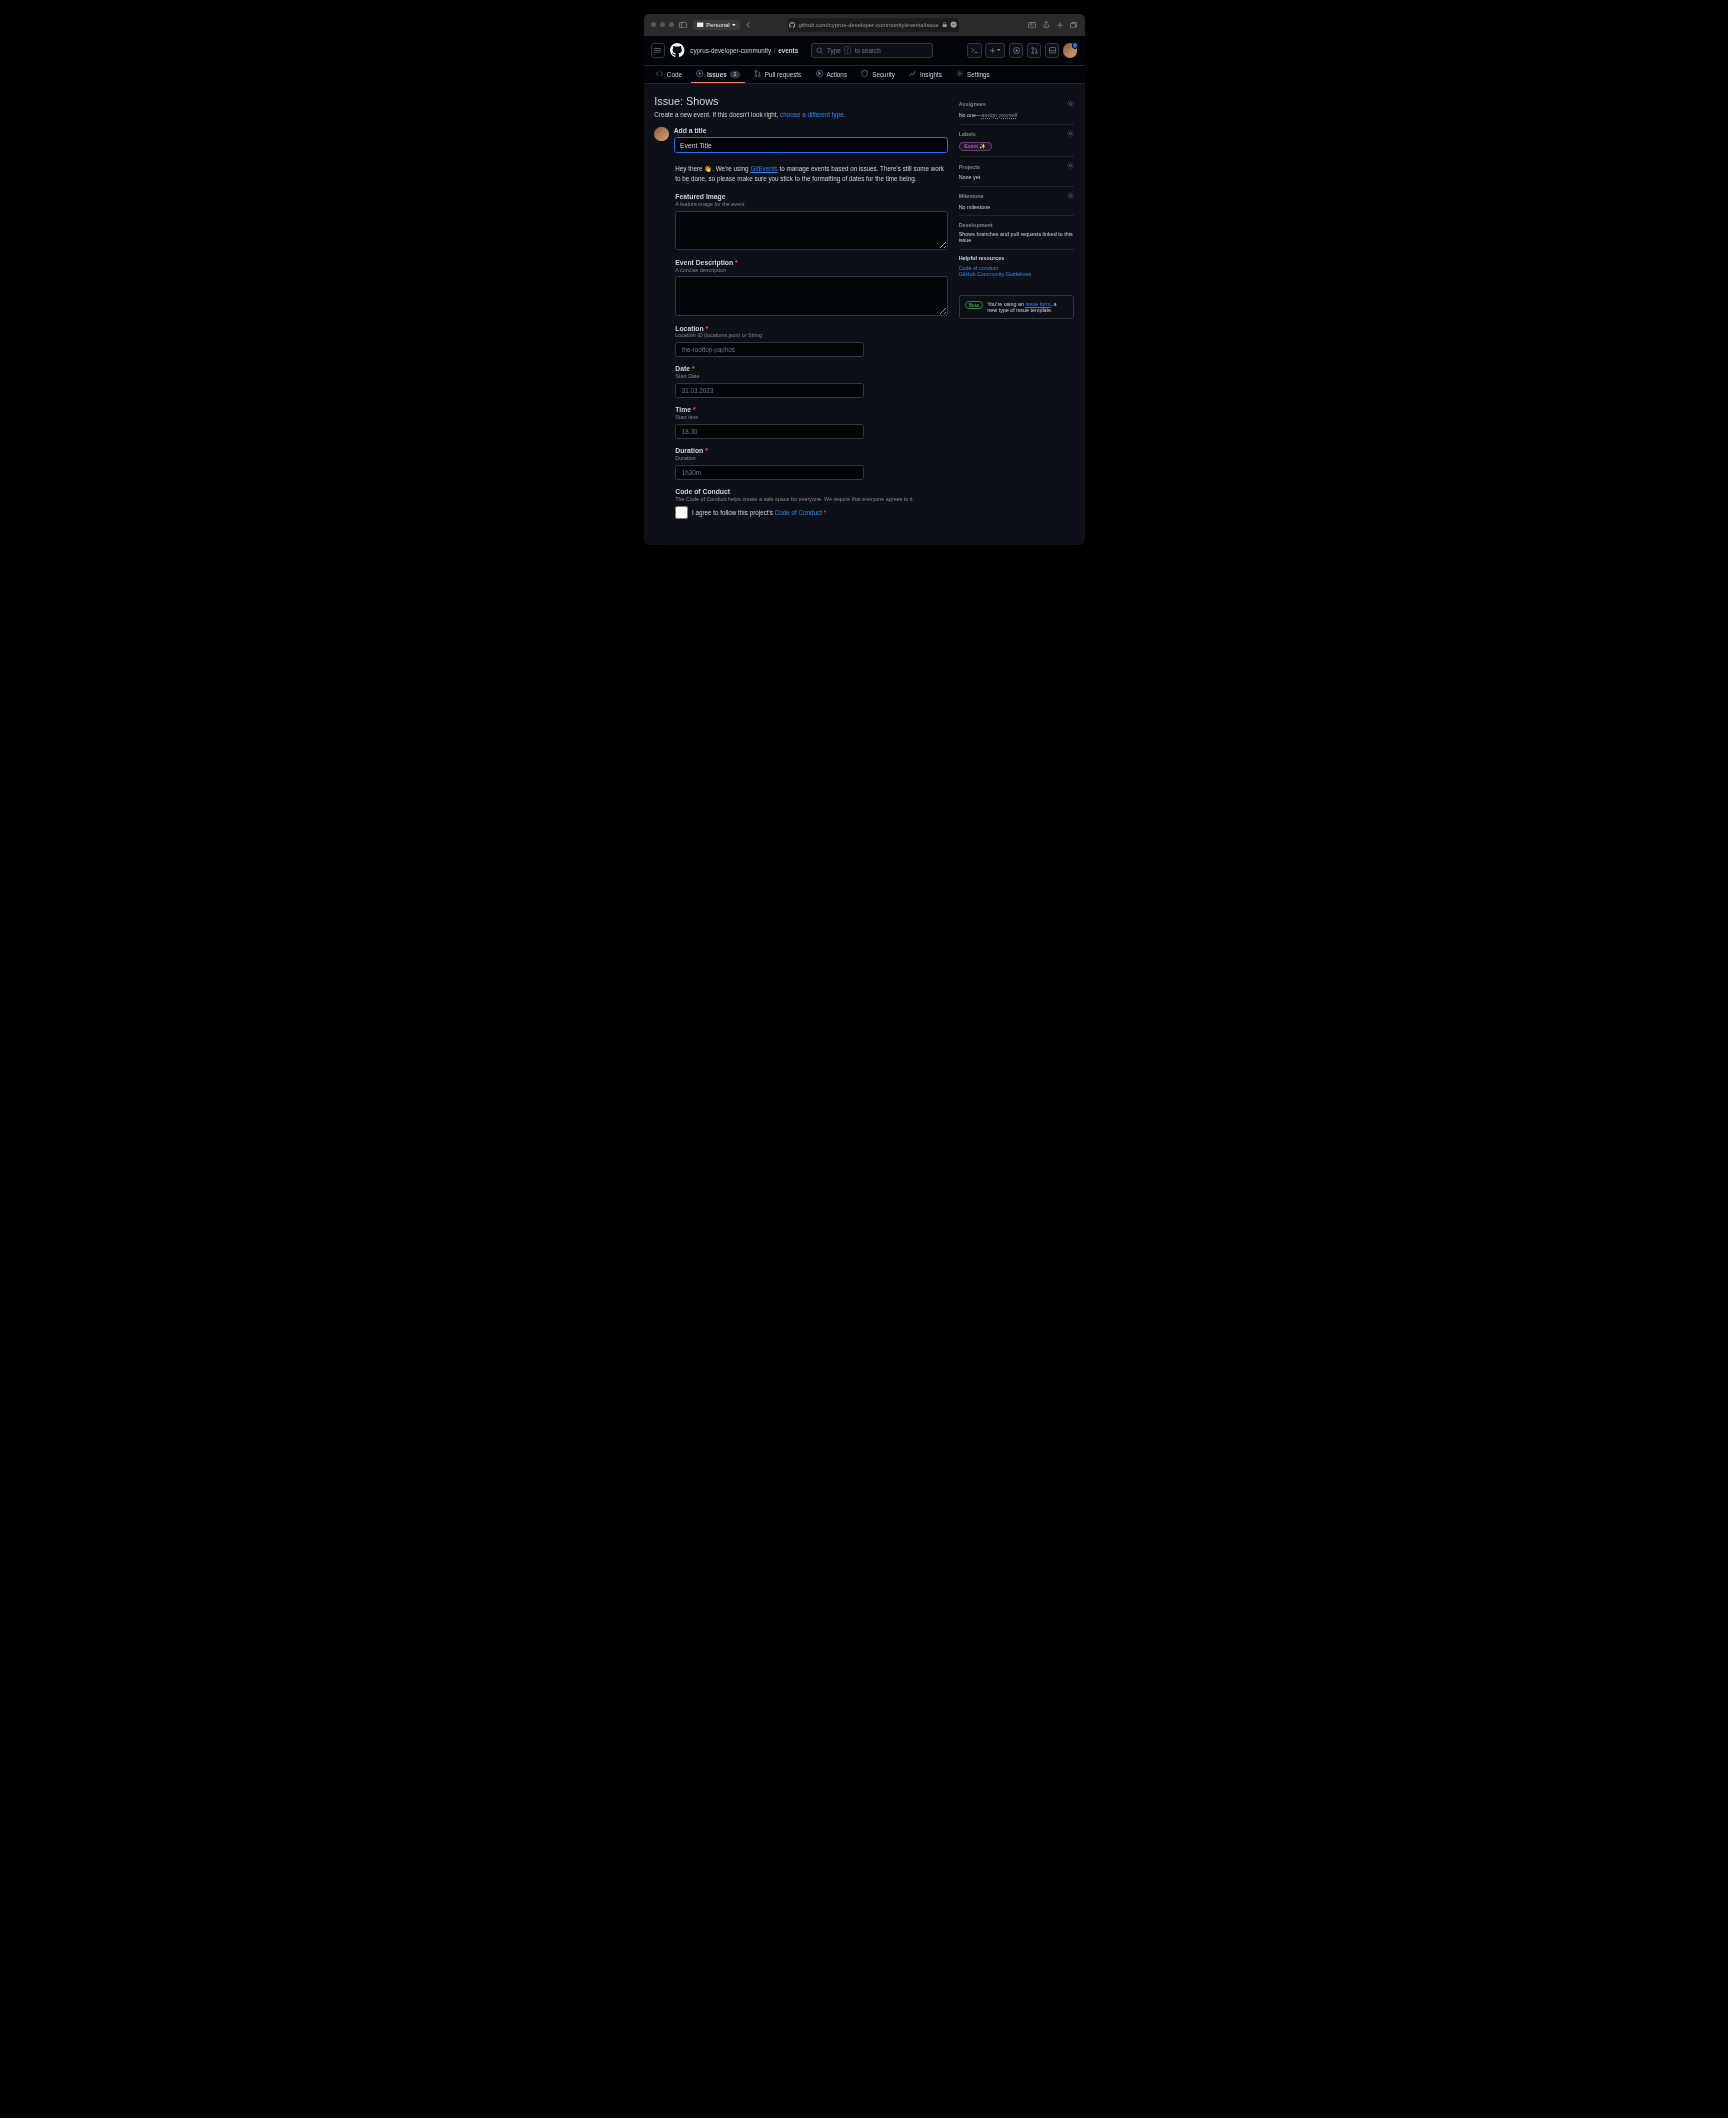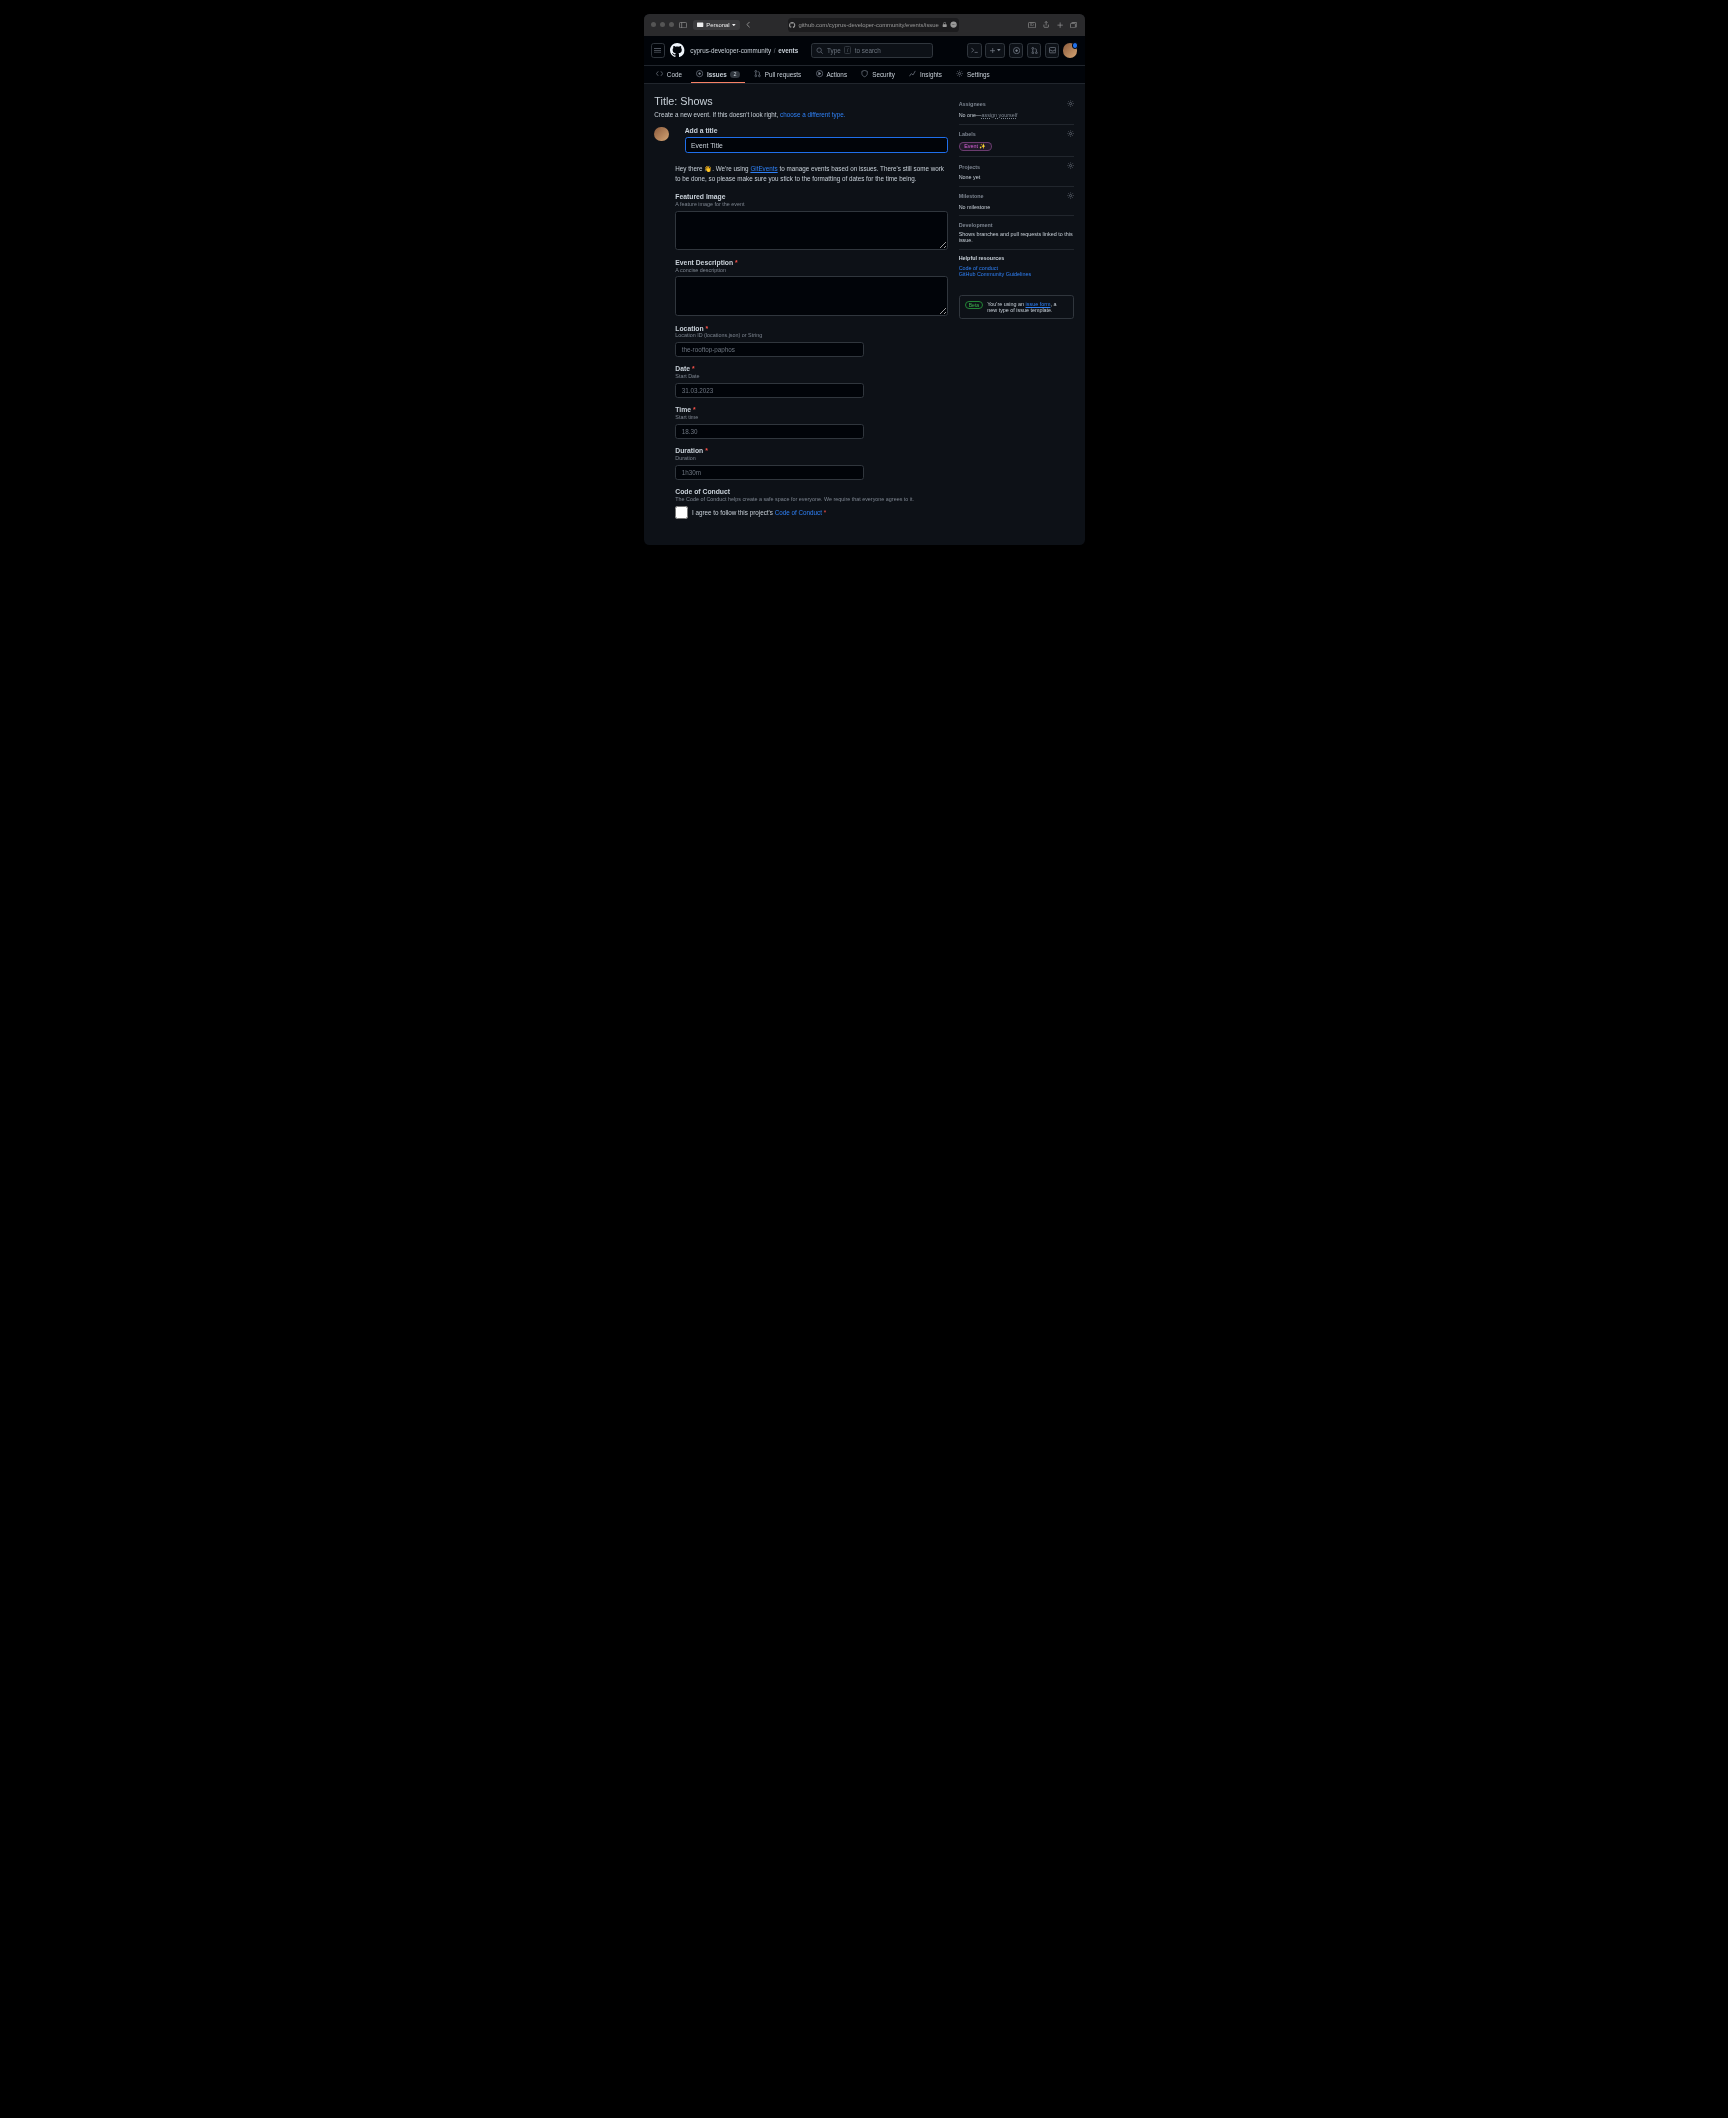--- a/index.html
+++ b/index.html
@@ -141,21 +141,21 @@
       display: flex;
       padding: 10.8px 10.8px 18px 10.8px;
       gap: 10.8px;
     }
     .main-col { flex: 1; min-width: 0; }
     .side-col { width: 115px; }
     h1.page-title { font-size: 10.8px; font-weight: 400; color: #c9d1d9; margin-bottom: 3.6px; }
     h1.page-title .thin { font-weight: 400; }
     .subtitle { color: #c9d1d9; margin-bottom: 9px; font-size: 6.3px; }
     .link { color: #2f81f7; text-decoration: none; }
-    .title-row { display: flex; gap: 16px; align-items: flex-start; }
+    .title-row { display: flex; gap: 5px; align-items: flex-start; }
     .title-block { flex: 1; }
     .title-label { font-weight: 600; font-size: 6.8px; margin-bottom: 3.6px; color: #c9d1d9; }
     .title-input {
       width: 100%;
       background: #010409;
       border: 0.9px solid #1f6feb;
       border-radius: 2.7px;
       padding: 3.6px 5.4px;
       color: #c9d1d9;
       font-size: 6.8px;
@@ -414,21 +414,21 @@
           <circle cx="8" cy="8" r="2.5"></circle>
           <path d="M8 1v2M8 13v2M1 8h2M13 8h2M3 3l1.5 1.5M11.5 11.5L13 13M3 13l1.5-1.5M11.5 4.5L13 3"></path>
         </svg>
       <span>Settings</span>
     </div>
   </div>
 
   <div class="main-layout">
     <div class="main-col">
       <h1 class="page-title">
-        <span class="thin">Title: </span><span>Shows</span>
+        <span class="thin">Issue: </span><span>Shows</span>
       </h1>
       <div class="subtitle">
         <span>Create a new event. If this doesn't look right, </span><a href="#" class="link">choose a different type.</a>
       </div>
 
       <div class="title-row">
         <div class="avatar-sm"></div>
         <div class="title-block">
           <div class="title-label">Add a title</div>
           <input class="title-input" type="text" value="Event Title" style="">

